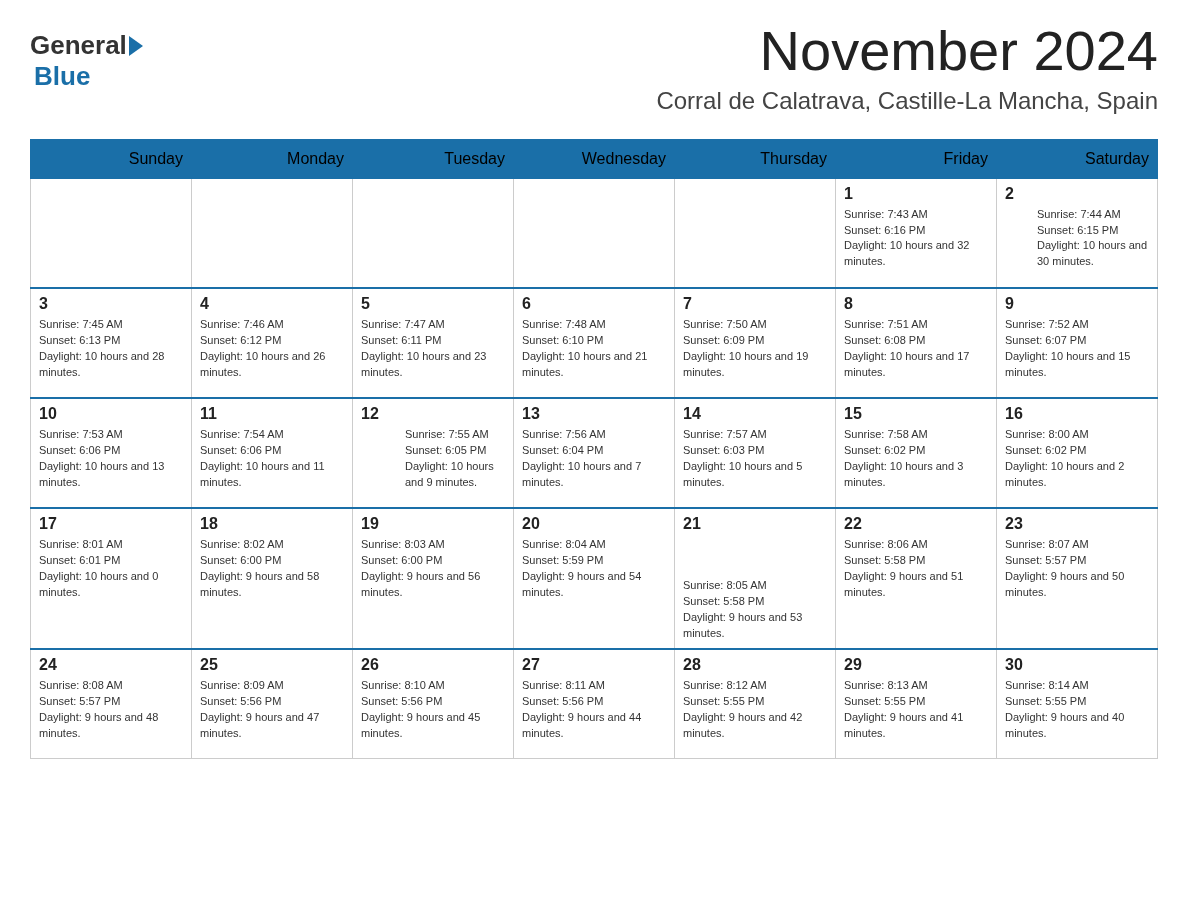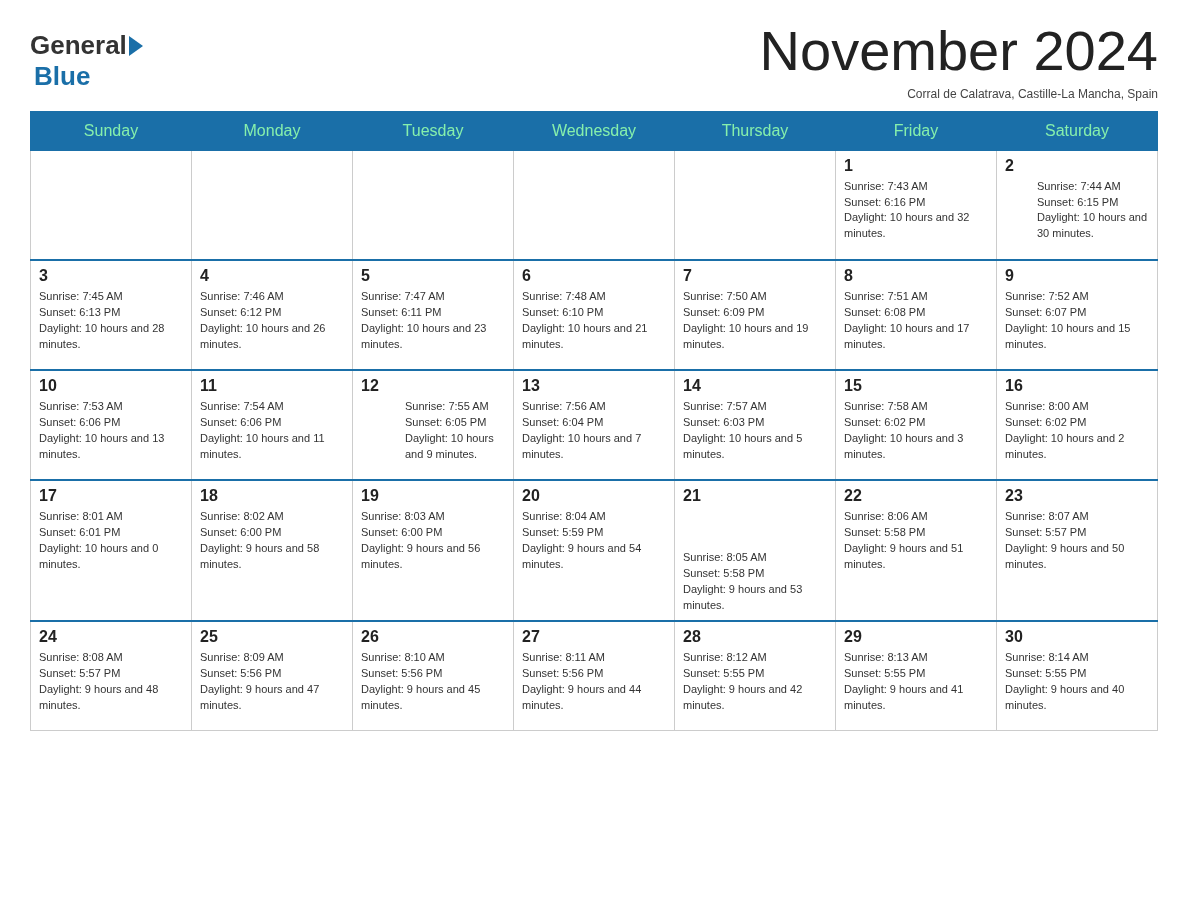--- a/index.html
+++ b/index.html
@@ -7,21 +7,21 @@
       font-family: Arial, sans-serif;
       background: #fff;
       padding: 20px 30px;
       width: 1188px;
       min-height: 918px;
     }
     .header-section {
       display: flex;
       justify-content: space-between;
       align-items: flex-start;
-      margin-bottom: 10px;
+      margin-bottom: 24px;
     }
     .logo {
       display: flex;
       flex-direction: column;
       align-items: flex-start;
       padding-top: 10px;
     }
     .logo-text {
       display: flex;
       align-items: center;
@@ -43,36 +43,36 @@
     .title-section {
       text-align: right;
     }
     .month-title {
       font-size: 56px;
       font-weight: normal;
       color: #222;
       line-height: 1.1;
     }
     .location-title {
-      font-size: 12px;
+      font-size: 24px;
       color: #444;
       margin-top: 5px;
     }
     .calendar-table {
       width: 100%;
       border-collapse: collapse;
       margin-top: 10px;
     }
     .calendar-table th {
       background-color: #1a6fa8;
-      color: #86efac;
+      color: #000000;
       padding: 10px 8px;
       font-size: 16px;
       font-weight: normal;
-      text-align: center;
+      text-align: right;
       border: 1px solid #1a6fa8;
     }
     .calendar-table td {
       vertical-align: top;
       padding: 6px 8px;
       border: 1px solid #ccc;
       width: 14.28%;
       min-height: 110px;
       height: 110px;
       background: #fff;

